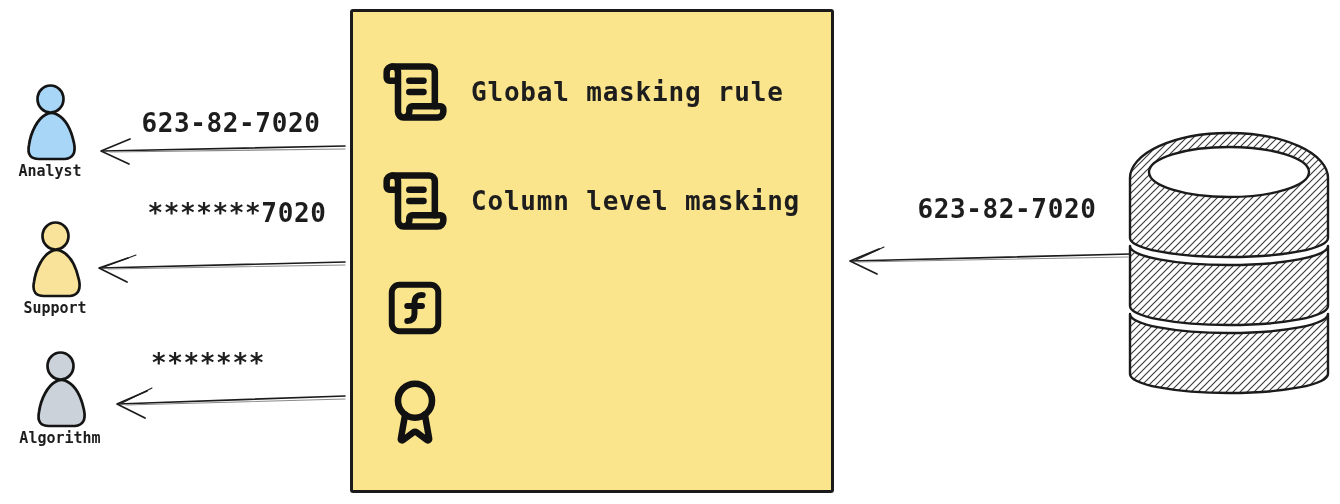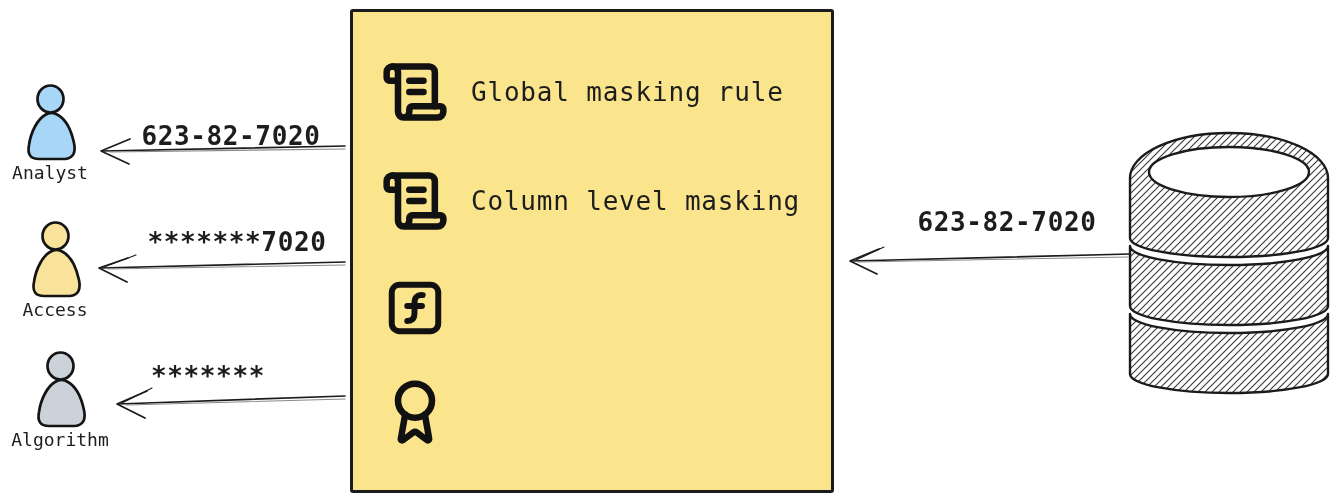--- a/index.html
+++ b/index.html
@@ -12,43 +12,43 @@
     color:#1d1d1d;
   }
   .layer{position:absolute;left:0;top:0;}
   .persona{
     position:absolute;
     width:104px;
     display:flex;flex-direction:column;align-items:center;
   }
   .persona-label{
     margin-top:1px;
-    font-weight:400;font-size:18px;line-height:1.1;
+    font-weight:700;font-size:15px;line-height:1.1;
     white-space:nowrap;
   }
   .arrow-label{
     position:absolute;
     transform:translateX(-50%);
     font-weight:700;font-size:26px;line-height:1.05;
-    letter-spacing:0.6px;white-space:nowrap;margin-top:13px;
+    letter-spacing:0.6px;white-space:nowrap;
   }
   .masking-box{
     position:absolute;
     left:350px;top:9px;width:484px;height:484px;
     border:3px solid #1b1b1b;border-radius:3px;
     box-sizing:border-box;
   }
   .box-row{
     position:absolute;left:0;width:100%;height:68px;
     display:flex;align-items:center;gap:22px;
     padding-left:28px;box-sizing:border-box;
   }
   .row-icon{flex:0 0 auto;display:block;}
   .row-label{
-    font-weight:400;font-size:26px;letter-spacing:0.8px;
+    font-weight:700;font-size:26px;letter-spacing:0.8px;
     white-space:nowrap;
   }
   svg{display:block;}
 </style>
 </head>
 <body>
 
 <div class="stage">
 
   <svg class="layer" width="1340" height="504" viewBox="0 0 1340 504" aria-hidden="true">
@@ -89,35 +89,35 @@
     <div class="persona-label">Analyst</div>
   </div>
 
   <div class="persona" style="left:3px;top:221px">
     <svg width="64" height="78" viewBox="0 0 64 78">
       <g stroke="#141414" stroke-width="2.7" stroke-linejoin="round">
         <path d="M27,31 C20,35 13,47 11,61 C9,71 13,75 21,75 L47,75 C55,74 58,69 56,59 C53,45 47,35 40,31 C36,28.5 31,28.5 27,31 Z" fill="#f9e39a"></path>
         <ellipse cx="32.5" cy="15" rx="13" ry="13.5" fill="#f9e39a"></ellipse>
       </g>
     </svg>
-    <div class="persona-label">Access</div>
+    <div class="persona-label">Support</div>
   </div>
 
   <div class="persona" style="left:8px;top:351px">
     <svg width="64" height="78" viewBox="0 0 64 78">
       <g stroke="#141414" stroke-width="2.7" stroke-linejoin="round">
         <path d="M27,31 C20,35 13,47 11,61 C9,71 13,75 21,75 L47,75 C55,74 58,69 56,59 C53,45 47,35 40,31 C36,28.5 31,28.5 27,31 Z" fill="#ccd2d9"></path>
         <ellipse cx="32.5" cy="15" rx="13" ry="13.5" fill="#ccd2d9"></ellipse>
       </g>
     </svg>
     <div class="persona-label">Algorithm</div>
   </div>
 
   <div class="arrow-label" style="left:231px;top:110px">623-82-7020</div>
-  <div class="arrow-label" style="left:237px;top:216px">*******7020</div>
+  <div class="arrow-label" style="left:237px;top:200px">*******7020</div>
   <div class="arrow-label" style="left:208px;top:350px">*******</div>
   <div class="arrow-label" style="left:1007px;top:196px">623-82-7020</div>
 
   <div class="masking-box" style="background: rgb(250, 228, 140); border-color: rgb(27, 27, 27);">
 
     <div class="box-row" style="top:46px">
       <svg class="row-icon" width="68" height="68" viewBox="0 0 24 24" fill="none" stroke="#111111" stroke-width="2.3" stroke-linecap="round" stroke-linejoin="round">
         <path d="M15 12h-5"></path>
           <path d="M15 8h-5"></path>
           <path d="M19 17V5a2 2 0 0 0-2-2H4"></path>

